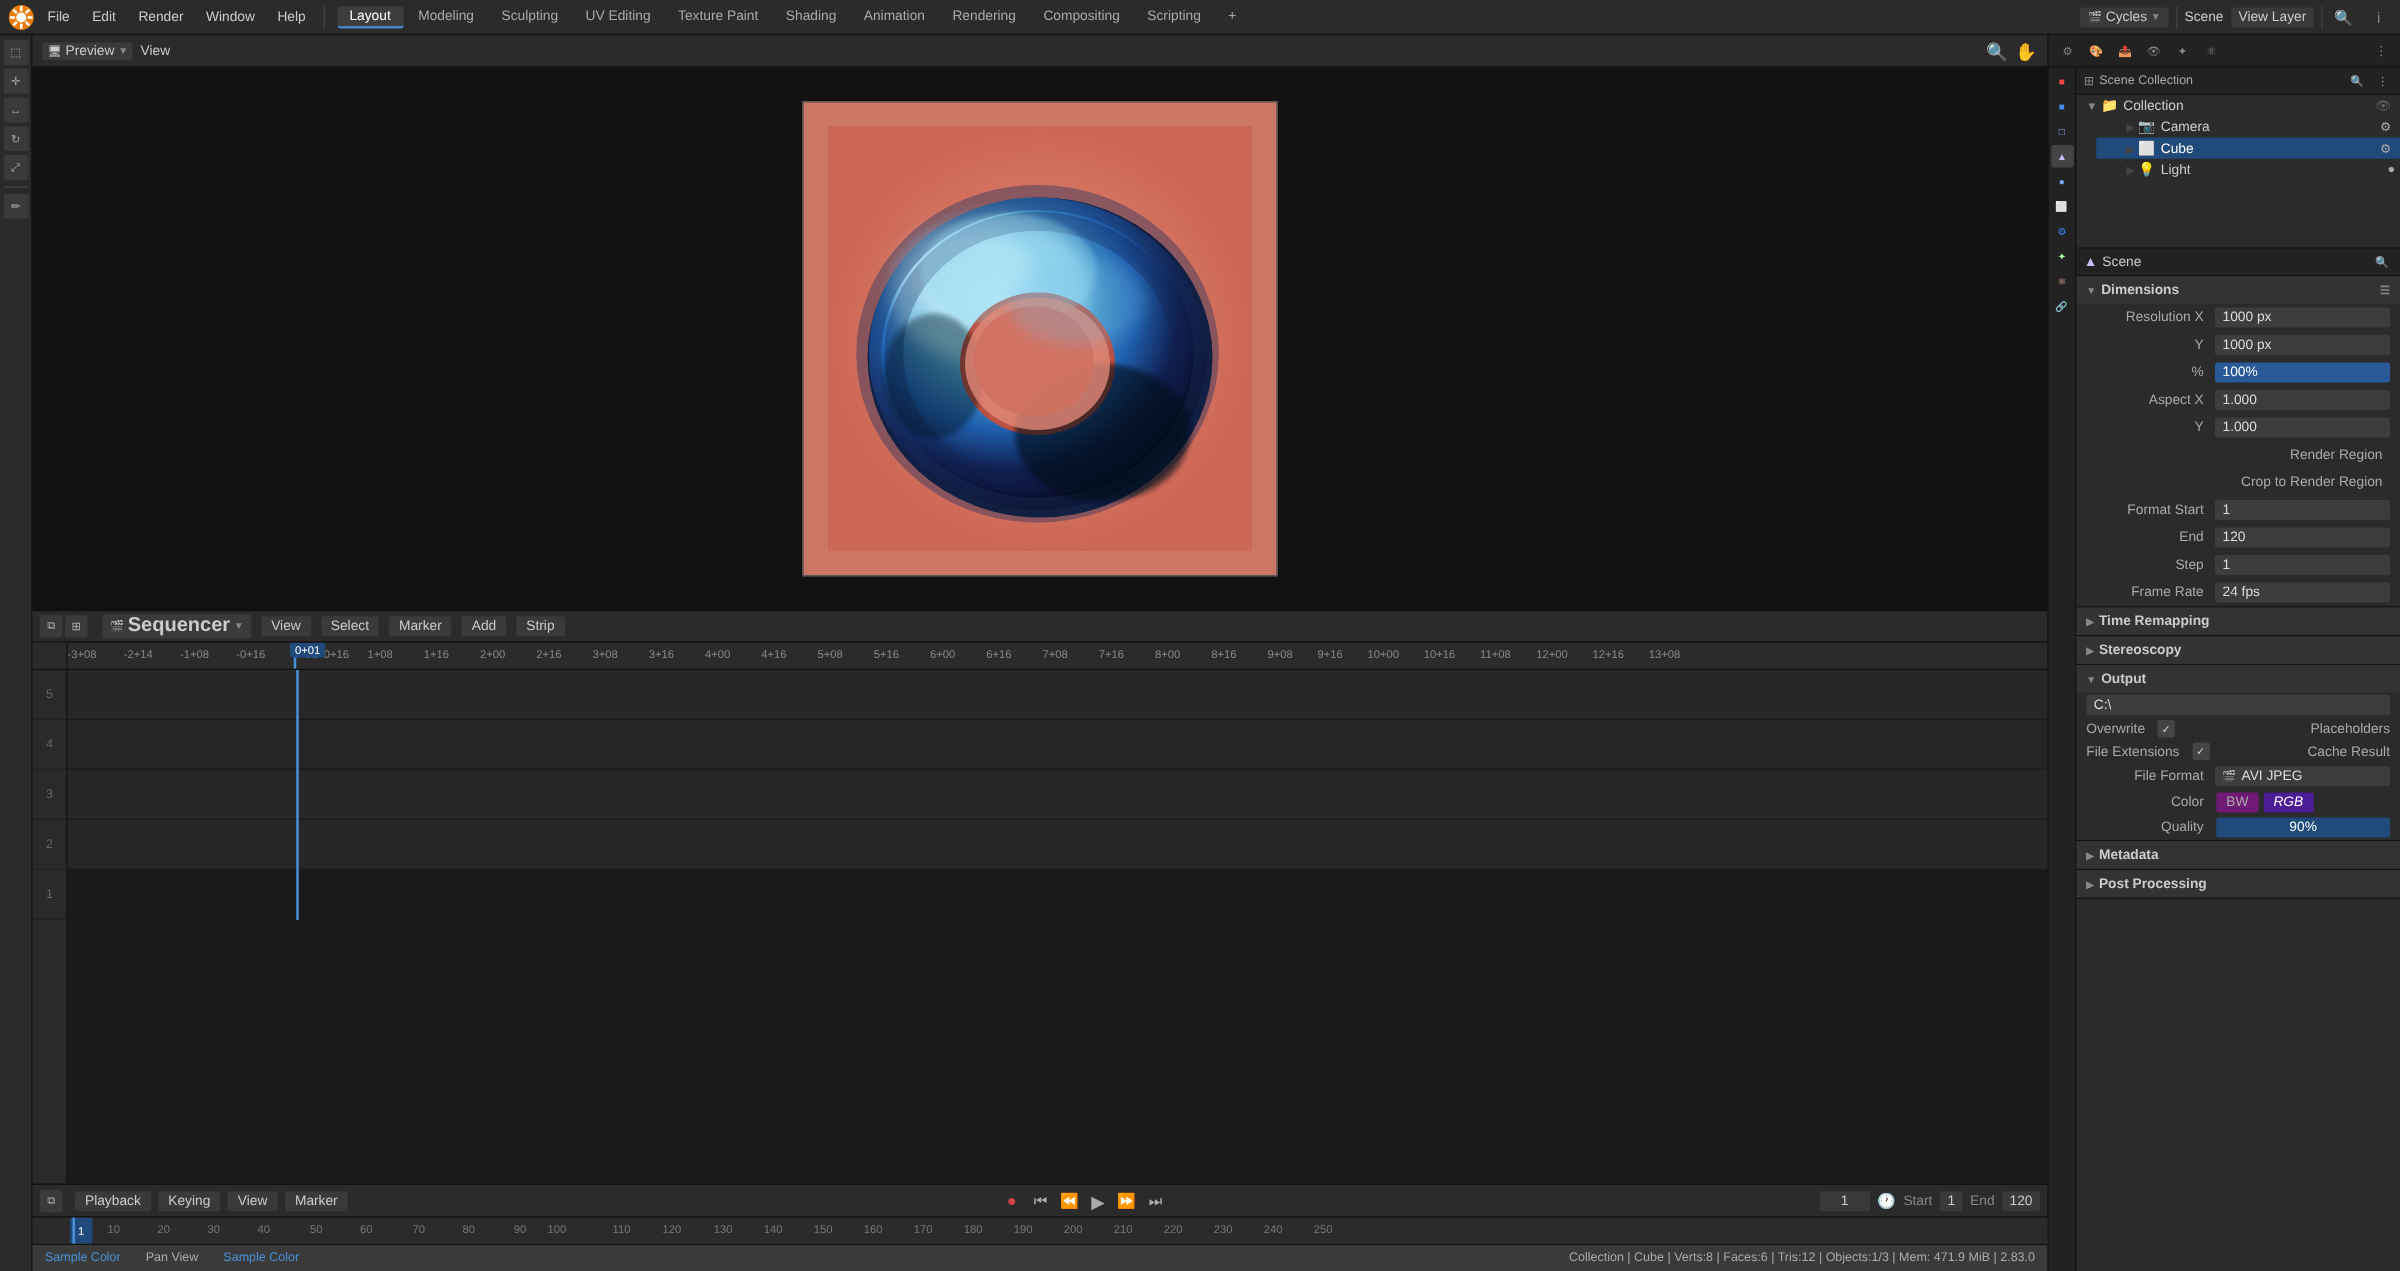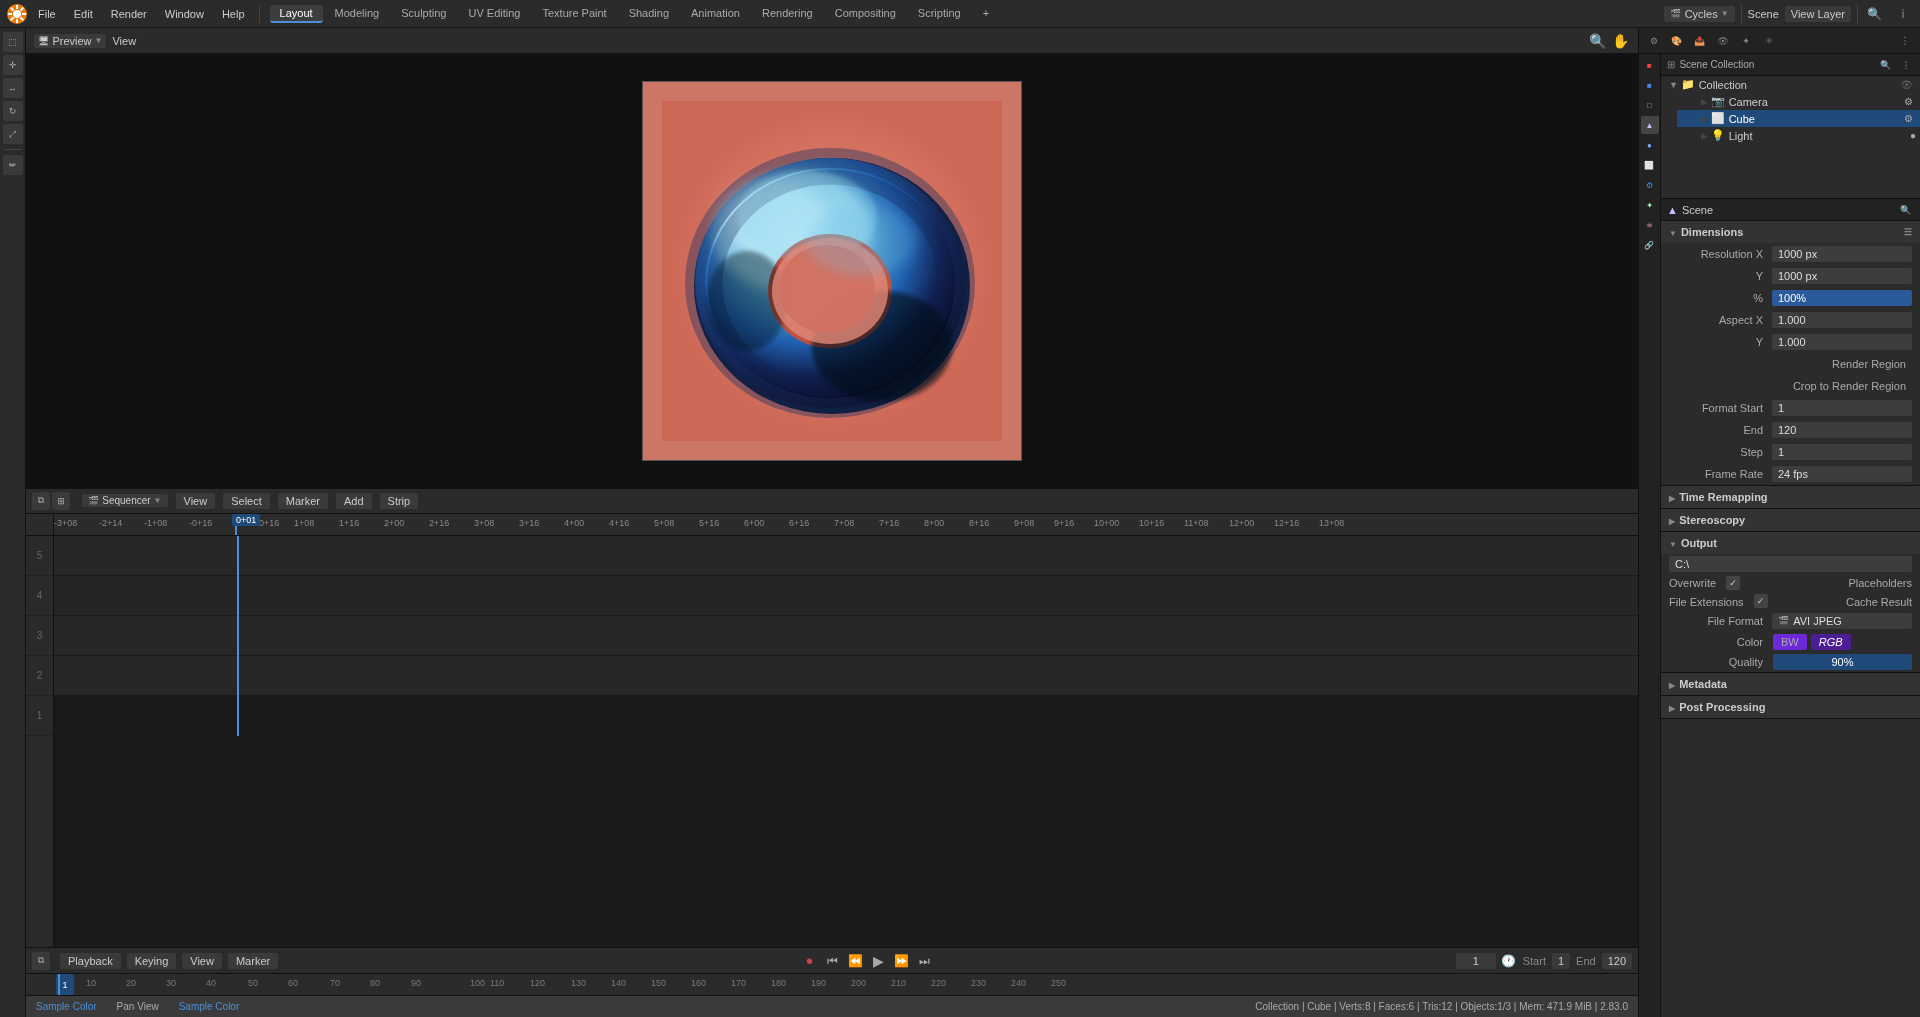--- a/index.html
+++ b/index.html
@@ -72,21 +72,21 @@
     .tri-open::before { content: '▼'; font-size: 8px; color: #888; }
     .tri-closed::before { content: '▶'; font-size: 8px; color: #888; }
 
     
     .path-row { display: flex; align-items: center; padding: 2px 8px; gap: 4px; }
     .path-input { flex: 1; background: #3d3d3d; border-radius: 2px; padding: 2px 6px; font-size: 11px; color: #ddd; }
 
     
     .color-row { display: flex; align-items: center; padding: 2px 8px; gap: 4px; }
     .color-label { color: #aaa; flex: 0 0 100px; font-size: 11px; text-align: right; padding-right: 6px; }
-    .color-btn { padding: 2px 8px; border-radius: 2px; background: #6d28d9; cursor: pointer; font-size: 11px; color: #aaa; }
+    .color-btn { padding: 2px 8px; border-radius: 2px; background: #701a75; cursor: pointer; font-size: 11px; color: #aaa; }
     .color-btn.active { background: #4c1d95; color: #fff; font-style: italic; }
 
     .quality-row { display: flex; align-items: center; padding: 2px 8px; gap: 4px; }
     .quality-label { color: #aaa; flex: 0 0 100px; font-size: 11px; text-align: right; padding-right: 6px; }
     .quality-bar { flex: 1; background: #1f4a7a; border-radius: 2px; padding: 2px 6px; font-size: 11px; color: #fff; text-align: center; }
 
     
     .top-icon { width: 22px; height: 22px; display: flex; align-items: center; justify-content: center; cursor: pointer; color: #888; font-size: 12px; }
 
     
@@ -245,21 +245,21 @@
     </div>
 
     <div id="sequencer-toolbar">
 
       <div style="display:flex;align-items:center;gap:2px;margin-right:4px;">
         <div class="toolbar-icon" style="width:18px;height:18px;">⧉</div>
         <div class="toolbar-icon" style="width:18px;height:18px;">⊞</div>
       </div>
       <div style="display:flex;align-items:center;gap:3px;background:#3a3a3a;padding:1px 6px;border-radius:2px;cursor:pointer;">
         <span style="font-size:9px;">🎬</span>
-        <span style="color:#ccc;font-size:10px;">Sequencer</span>
+        <span style="color:#ccc;font-size:16px;font-weight:bold;">Sequencer</span>
         <span style="font-size:8px;color:#888;">▼</span>
       </div>
       <span class="seq-mode-btn">View</span>
       <span class="seq-mode-btn">Select</span>
       <span class="seq-mode-btn">Marker</span>
       <span class="seq-mode-btn">Add</span>
       <span class="seq-mode-btn">Strip</span>
     </div>
 
     <div id="sequencer-content" style="display:flex;flex:1;overflow:hidden;height:calc(100% - 420px - 26px - 26px - 22px - 22px);">
@@ -370,21 +370,21 @@
       </div>
       <span class="frame-mark" style="left:60px;">10</span>
       <span class="frame-mark" style="left:100px;">20</span>
       <span class="frame-mark" style="left:140px;">30</span>
       <span class="frame-mark" style="left:180px;">40</span>
       <span class="frame-mark" style="left:222px;">50</span>
       <span class="frame-mark" style="left:262px;">60</span>
       <span class="frame-mark" style="left:304px;">70</span>
       <span class="frame-mark" style="left:344px;">80</span>
       <span class="frame-mark" style="left:385px;">90</span>
-      <span class="frame-mark" style="left:444px;">100</span>
+      <span class="frame-mark" style="left:412px;">100</span>
       <span class="frame-mark" style="left:464px;">110</span>
       <span class="frame-mark" style="left:504px;">120</span>
       <span class="frame-mark" style="left:545px;">130</span>
       <span class="frame-mark" style="left:585px;">140</span>
       <span class="frame-mark" style="left:625px;">150</span>
       <span class="frame-mark" style="left:665px;">160</span>
       <span class="frame-mark" style="left:705px;">170</span>
       <span class="frame-mark" style="left:745px;">180</span>
       <span class="frame-mark" style="left:785px;">190</span>
       <span class="frame-mark" style="left:825px;">200</span>

